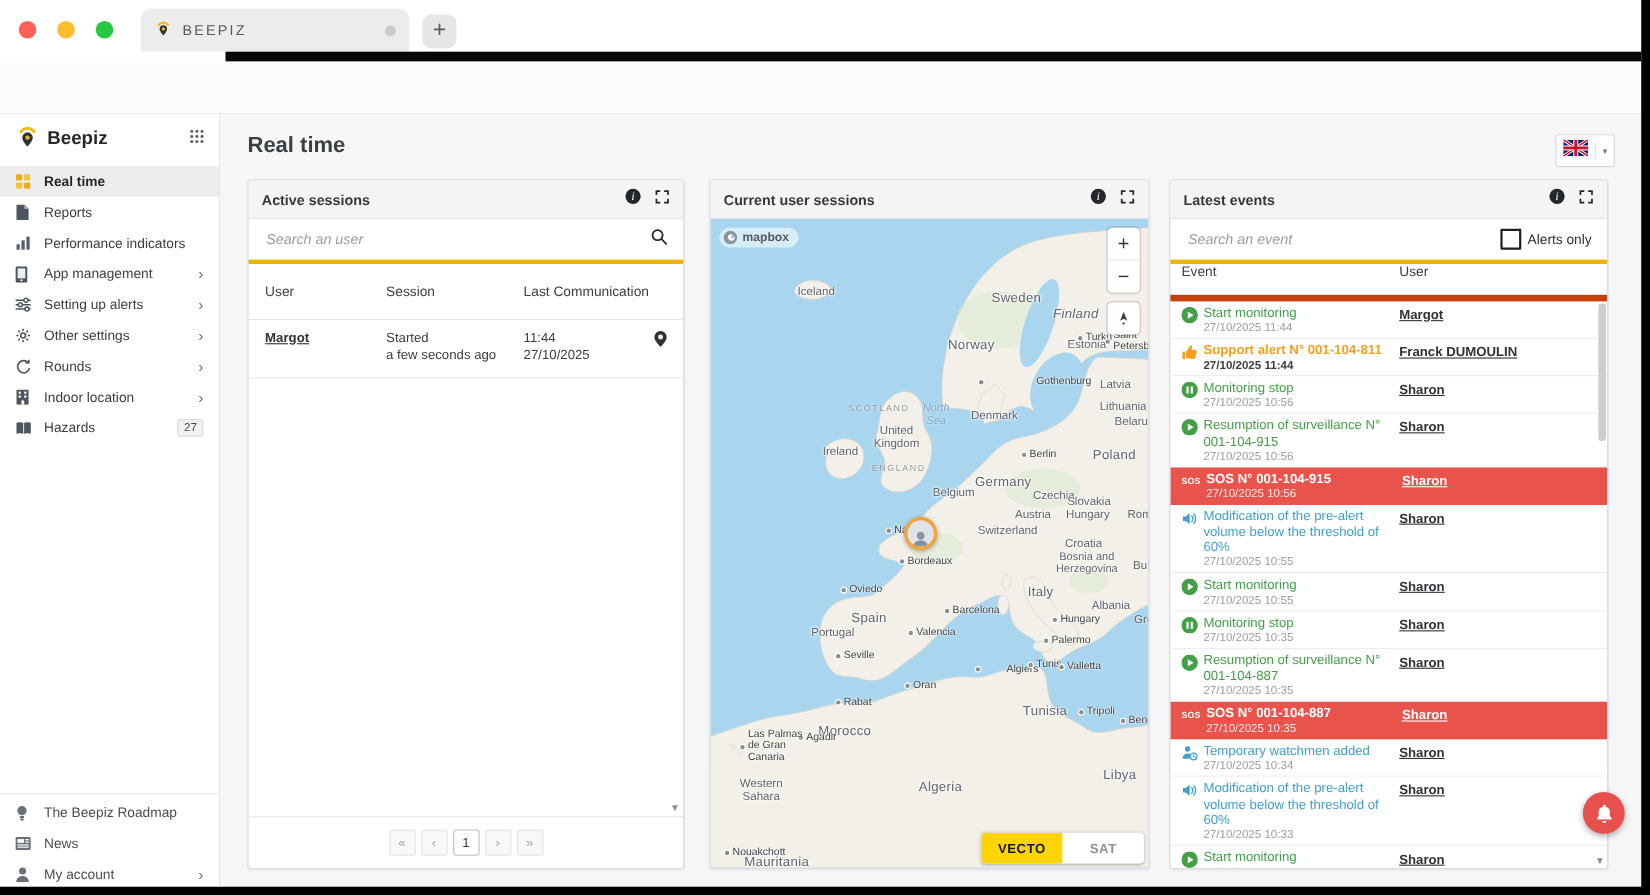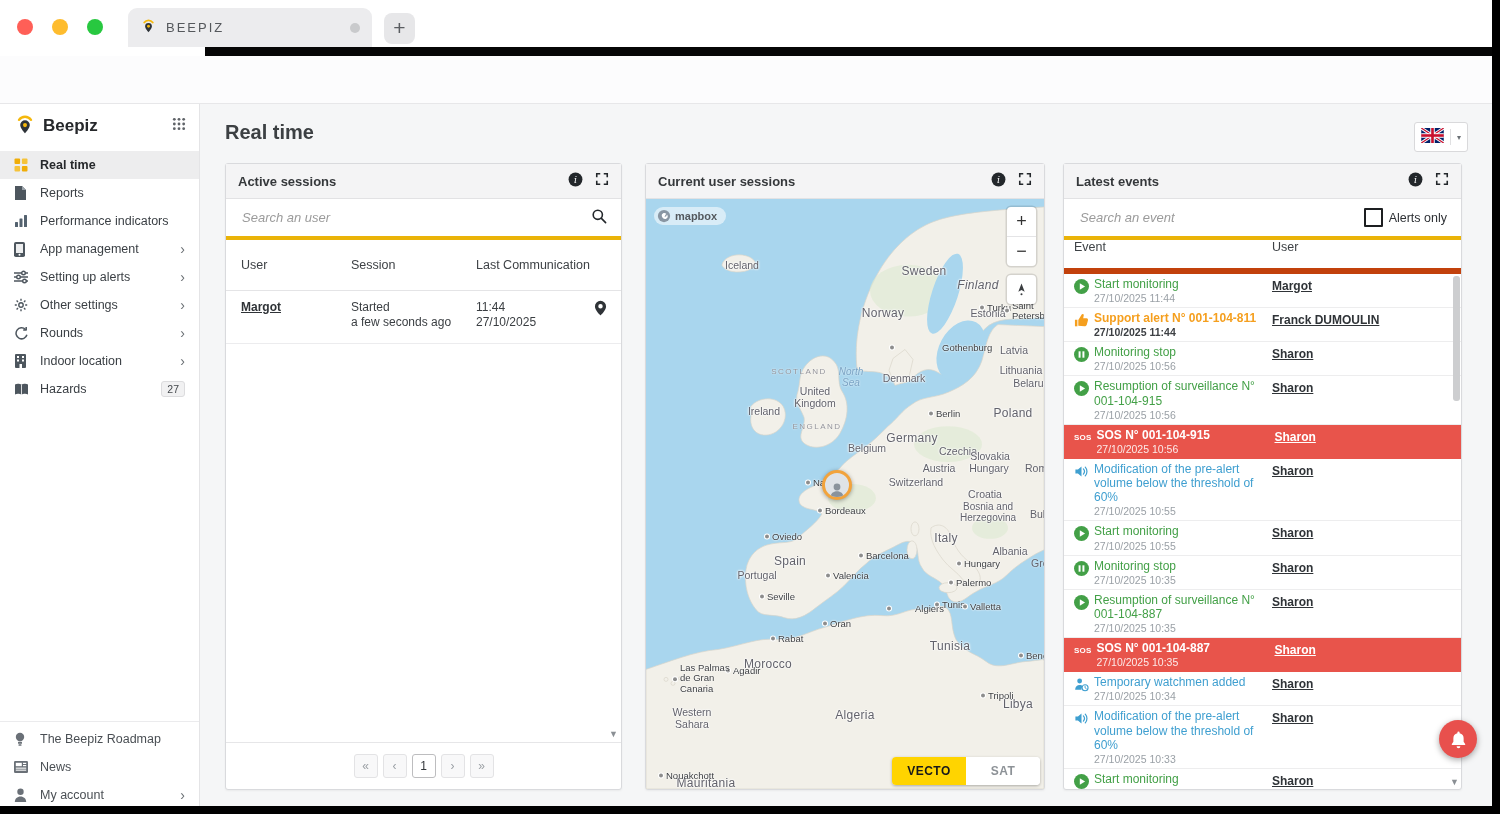--- a/index.html
+++ b/index.html
@@ -537,25 +537,25 @@
                   <span class="t">Tunis</span>
                 </span>
                 <span class="m-city" style="left: 320px; top: 407px;">
                   <span class="cdot"></span>
                   <span class="t">Valletta</span>
                 </span>
                 <span class="m-city" style="left: 180px; top: 424px;">
                   <span class="cdot"></span>
                   <span class="t">Oran</span>
                 </span>
-                <span class="m-city" style="left: 117px; top: 439px; margin-left: 11px;">
+                <span class="m-city" style="left: 117px; top: 439px;">
                   <span class="cdot"></span>
                   <span class="t">Rabat</span>
                 </span>
-                <span class="m-city" style="left: 338px; top: 448px; margin-top: 48px;">
+                <span class="m-city" style="left: 338px; top: 448px;">
                   <span class="cdot"></span>
                   <span class="t">Tripoli</span>
                 </span>
                 <span class="m-city" style="left: 376px; top: 456px;">
                   <span class="cdot"></span>
                   <span class="t">Benghazi</span>
                 </span>
                 <span class="m-city" style="left: 83px; top: 471px;">
                   <span class="cdot"></span>
                   <span class="t">Agadir</span>

